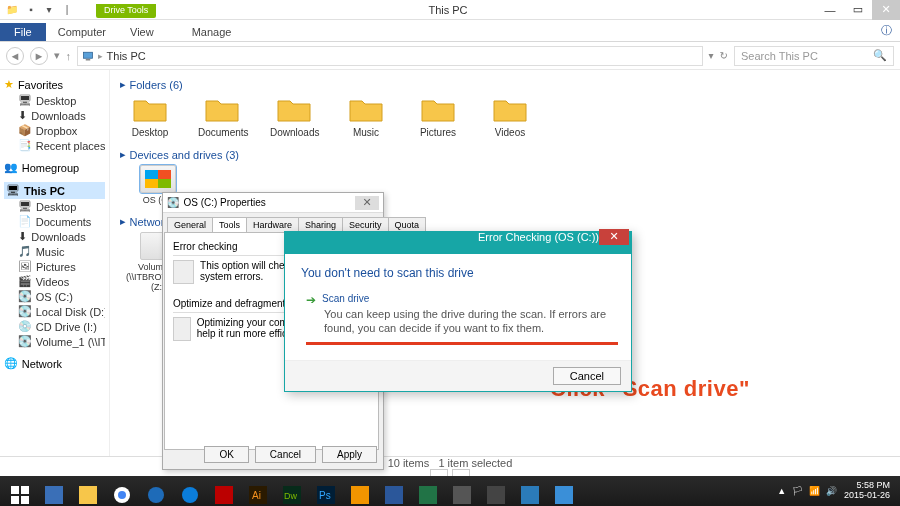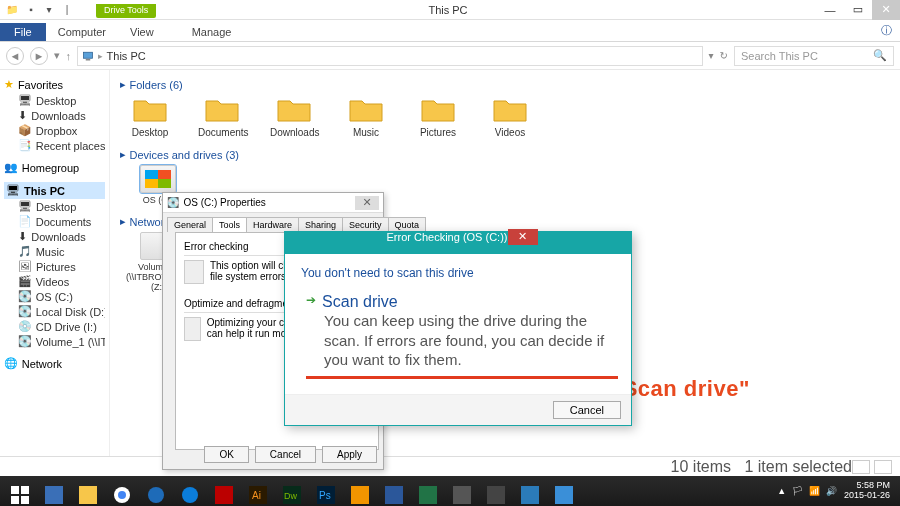--- a/index.html
+++ b/index.html
@@ -49,48 +49,48 @@
 .drive-item.net .dicon::after { content:""; position:absolute; right:-3px; bottom:-3px; width:12px; height:10px; background:#c33; border-radius:1px; }
 .drive-item .win-logo { position:absolute; inset:4px; background: conic-gradient(#f25022 0 25%, #7fba00 0 50%, #ffb900 0 75%, #00a4ef 0); }
 
 
 .props { position: absolute; left: 162px; top: 122px; width: 222px; height: 278px; background: #f0f0f0; border: 1px solid #aaa; box-shadow: 2px 2px 6px rgba(0,0,0,.2); font-size: 10px; }
 .props .pt { height: 20px; background: #fff; border-bottom: 1px solid #ddd; display: flex; align-items: center; justify-content: space-between; padding: 0 4px; }
 .props .pt .x { width: 24px; height: 14px; background: #ddd; color: #666; text-align: center; font-size: 11px; line-height: 13px; }
 .props .tabs { display: flex; padding: 4px 4px 0 4px; gap: 0; font-size: 9px; }
 .props .tabs div { padding: 2px 6px; border: 1px solid #bbb; border-bottom: none; background: #f0f0f0; margin-right: -1px; }
 .props .tabs div.act { background: #fff; position: relative; z-index: 2; }
-.props .panel { margin: 0 4px 4px 12px; background: #fff; border: 1px solid #bbb; padding: 8px; height: 218px; }
+.props .panel { margin: 0 4px 4px 1px; background: #fff; border: 1px solid #bbb; padding: 8px; height: 218px; }
 .props .grp { margin-bottom: 14px; }
 .props .grp .gh { border-bottom: 1px solid #ddd; padding-bottom: 3px; margin-bottom: 4px; }
 .props .grp .row { display: flex; gap: 6px; align-items: flex-start; }
 .props .grp .row .ico { width: 28px; height: 24px; background: #eee; border: 1px solid #ccc; }
 .props .btns { position: absolute; bottom: 6px; right: 6px; display: flex; gap: 6px; }
 .props .btns button { font-size: 10px; padding: 2px 14px; border: 1px solid #aaa; background: #f5f5f5; }
 
 
 .errdlg { position: absolute; left: 284px; top: 161px; width: 348px; background: #fff; border: 1px solid #17a6a6; box-shadow: 3px 3px 10px rgba(0,0,0,.25); font-size: 11px; }
-.errdlg .et { height: 22px; background: #17a6a6; color: #fff; display: flex; align-items: center; padding: 0 2px 12px 10px; justify-content: center; }
+.errdlg .et { height: 22px; background: #17a6a6; color: #fff; display: flex; align-items: center; padding: 0 2px 12px 10px; justify-content: flex-end; }
 .errdlg .et .x { width: 30px; height: 16px; background: #c8413b; color: #fff; text-align: center; font-size: 11px; line-height: 15px; }
 .errdlg .eb { padding: 12px 8px 8px 16px; }
 .errdlg .eh { color: #1a4f9c; font-size: 12px; margin-bottom: 8px; }
 .errdlg .emsg { font-size: 10px; color: #444; margin-bottom: 12px; }
 .errdlg .scan { border: 1px solid transparent; padding: 4px 4px 6px 4px; }
 .errdlg .scan .sl { display: flex; align-items: flex-start; gap: 6px; }
 .errdlg .scan .arrow { color: #3a9b3a; font-size: 12px; }
-.errdlg .scan .st { color: #1a4f9c; font-size: 16px; }
-.errdlg .scan .sd { font-size: 15px; color: #555; margin-left: 18px; line-height: 1.3; }
+.errdlg .scan .st { color: #1a4f9c; font-size: 10px; }
+.errdlg .scan .sd { font-size: 11px; color: #555; margin-left: 18px; line-height: 1.3; }
 .errdlg .redline { height: 3px; background: #e23b1f; margin-top: 6px; }
 .errdlg .ef { padding: 6px 10px; text-align: right; border-top: 1px solid #eee; background: #f4f4f4; }
 .errdlg .ef button { font-size: 11px; padding: 2px 16px; border: 1px solid #aaa; background: #f8f8f8; }
 
 .annotation { position: absolute; left: 440px; top: 306px; color: #e84a1f; font-family: "Segoe UI", sans-serif; font-size: 22px; font-weight: 600; letter-spacing: 0.5px; }
 
 
-.status { height: 20px; border-top: 1px solid #ddd; display: flex; align-items: center; justify-content: flex-end; padding: 0 8px; font-size: 16px; color: #555; }
+.status { height: 20px; border-top: 1px solid #ddd; display: flex; align-items: center; justify-content: flex-start; padding: 0 8px; font-size: 11px; color: #555; flex-direction: column; }
 .status .views { display: flex; gap: 4px; }
 .status .views div { width: 18px; height: 14px; border: 1px solid #ccc; }
 
 
 .taskbar { height: 30px; background: linear-gradient(#2a2a2a,#1a1a1a); display: flex; align-items: center; padding: 0 4px; gap: 2px; }
 .taskbar .tb { width: 32px; height: 26px; display: flex; align-items: flex-end; justify-content: center; }
 .taskbar .tb svg { width: 18px; height: 18px; }
 .taskbar .spacer { flex: 1; }
 .taskbar .tray { display: flex; align-items: center; gap: 6px; color: #fff; font-size: 9px; padding-right: 6px; }
 .taskbar .tray .clock { text-align: right; line-height: 1.1; }

